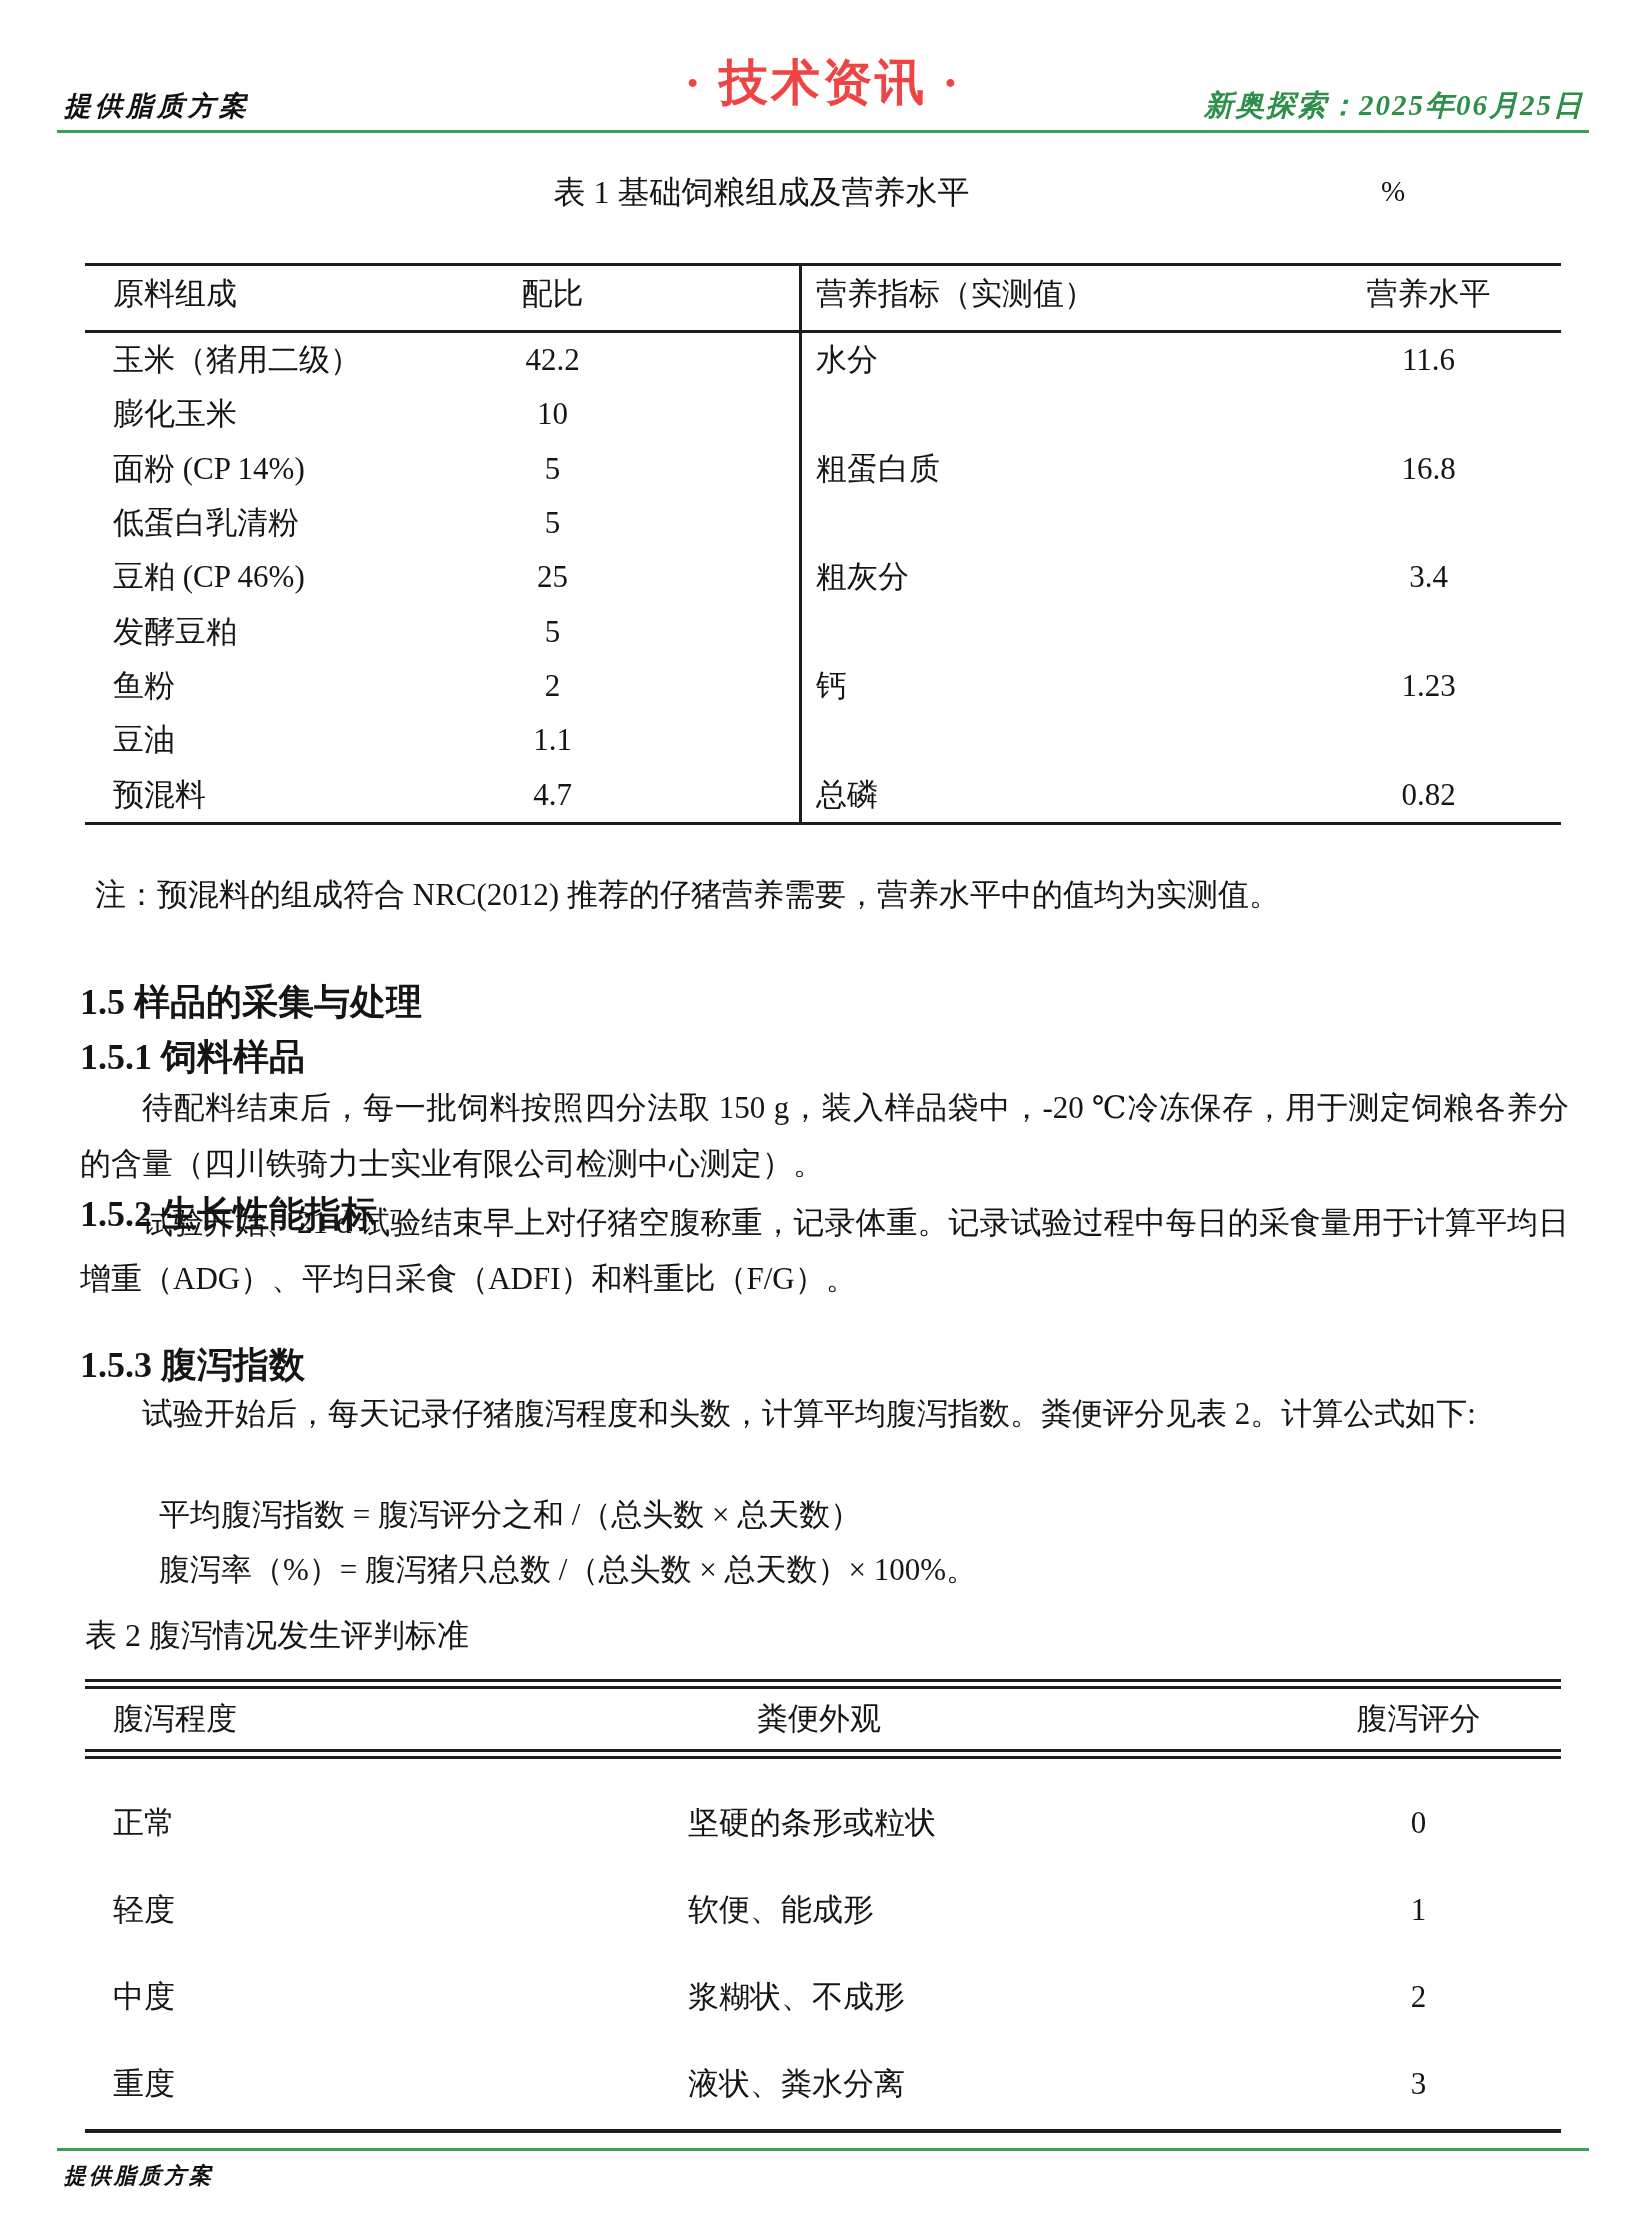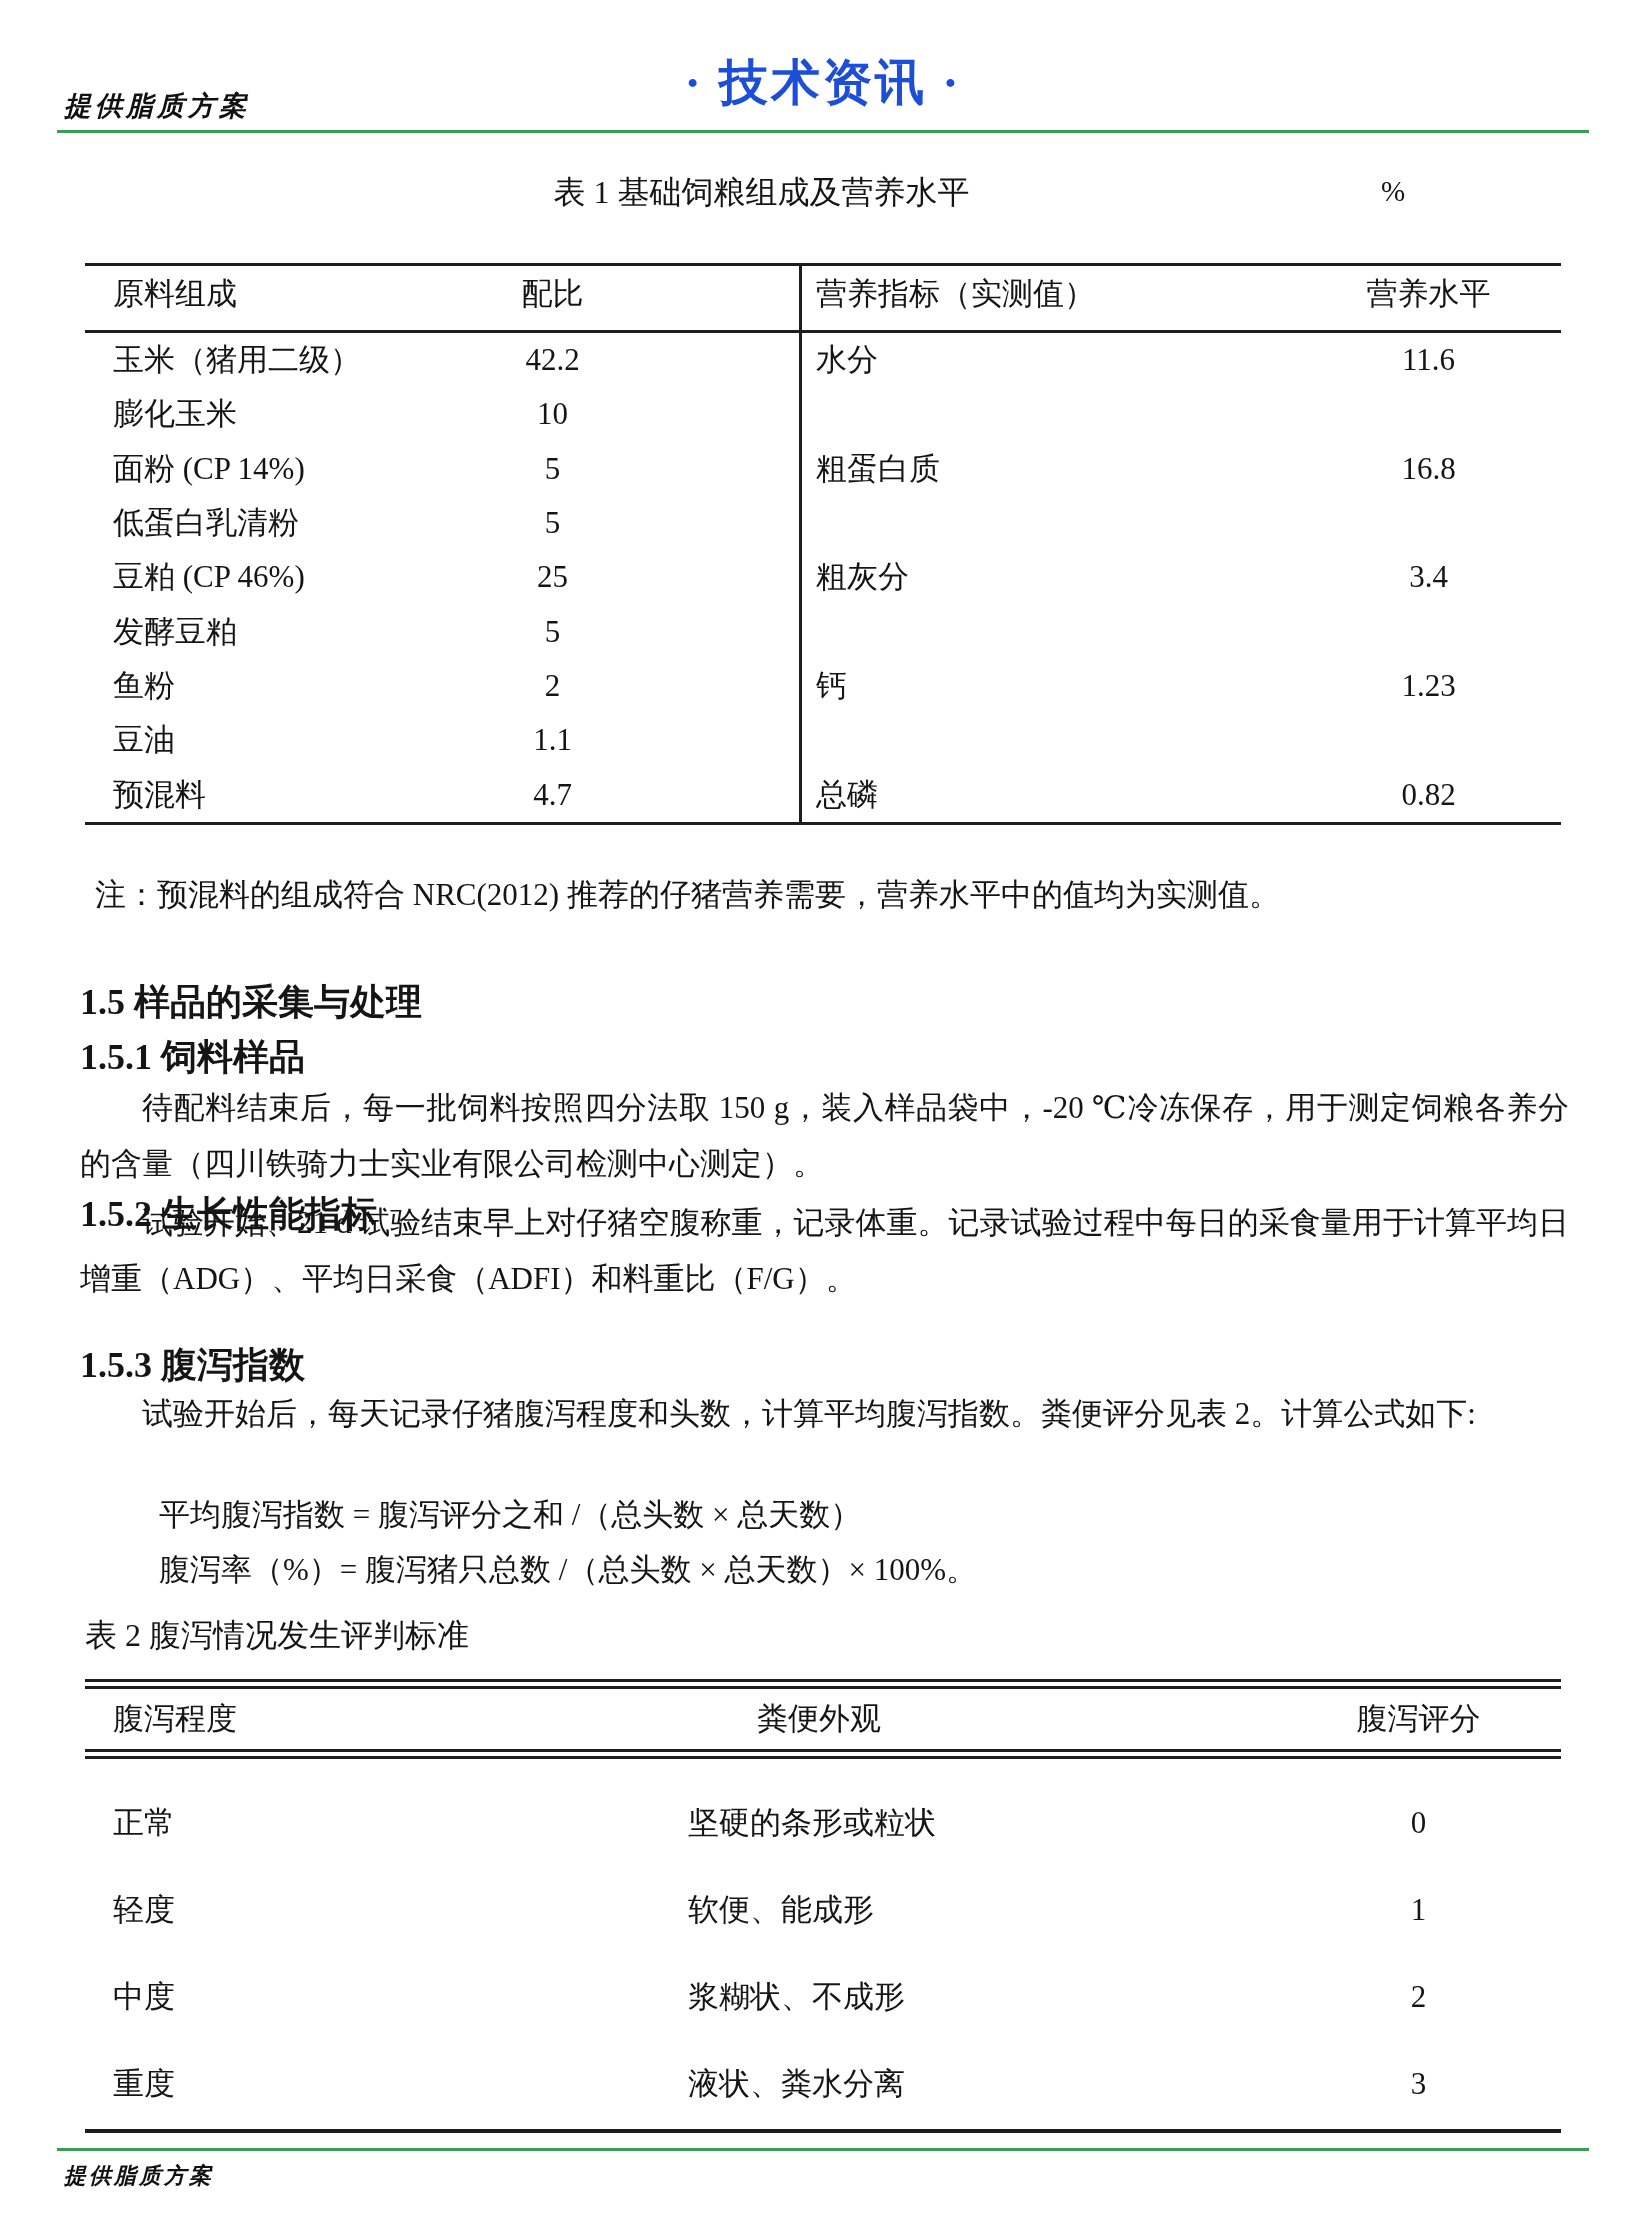--- a/index.html
+++ b/index.html
@@ -16,21 +16,21 @@
 
   
   .hdr-left {
     position: absolute; left: 64px; top: 88px;
     font-size: 27px; font-weight: 700; font-style: italic;
     letter-spacing: 4px; color: #111;
   }
   .hdr-center {
     position: absolute; left: 0; width: 100%; top: 50px;
     text-align: center; font-size: 49px; font-weight: 800;
-    letter-spacing: 3px; color: #1d4ed8;
+    letter-spacing: 3px; color: #ef4444;
   }
   .hdr-right {
     position: absolute; right: 62px; top: 86px;
     font-size: 29px; font-weight: 700; font-style: italic;
     color: #2e8f4b; letter-spacing: 2px;
   }
   .hdr-rule {
     position: absolute; left: 57px; right: 57px; top: 130px;
     height: 3px; background: #3a9e56;
   }
@@ -92,20 +92,21 @@
   .ftr-brand { position: absolute; left: 64px; top: 2161px; font-size: 22px;
                font-weight: 700; font-style: italic; letter-spacing: 3px; color: #111; }
 </style>
 </head>
 <body>
 
 <div class="page">
 
   <div class="hdr-left">提供脂质方案</div>
   <div class="hdr-center">· 技术资讯 ·</div>
+  <div class="hdr-right">新奥探索：2025年06月25日</div>
   <div class="hdr-rule"></div>
 
   <div class="t1-caption-wrap">表 1 基础饲粮组成及营养水平</div>
   <div class="t1-unit">%</div>
 
   <div class="table1">
     <div class="rule-single rule-top"></div>
     <div class="t1-header">
       <span class="cell col-ing">原料组成</span>
       <span class="cell col-ratio">配比</span>

